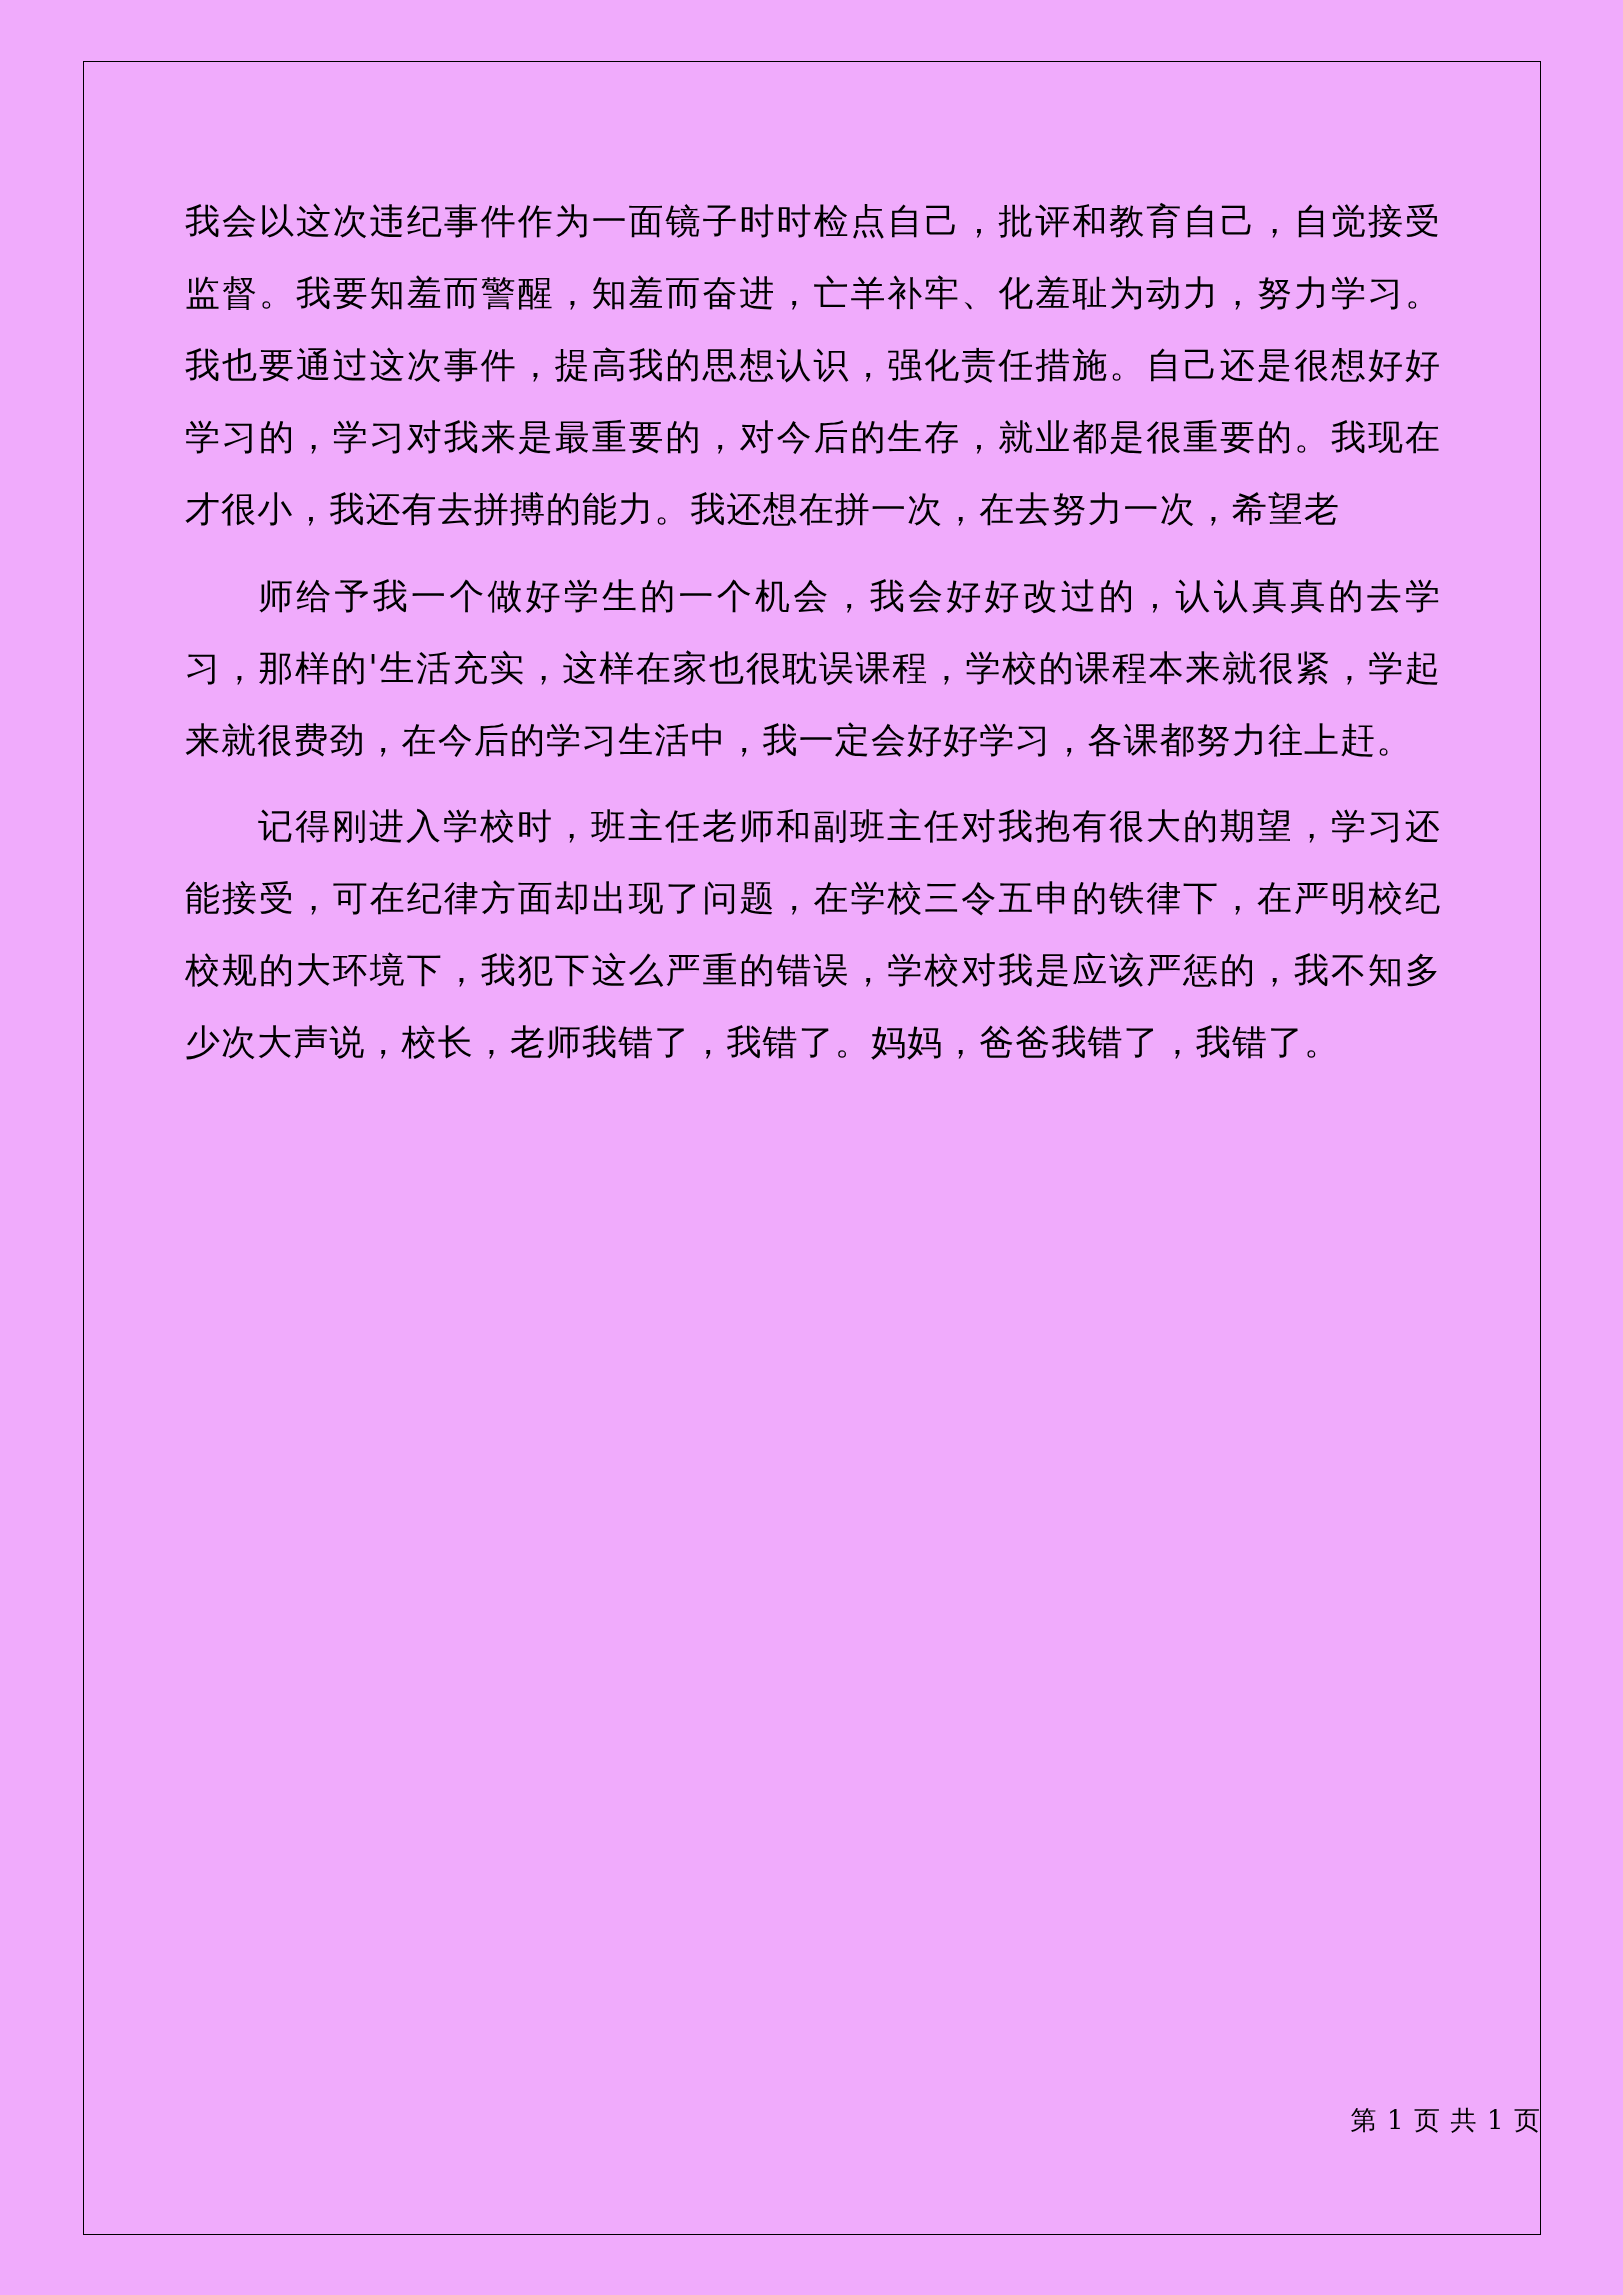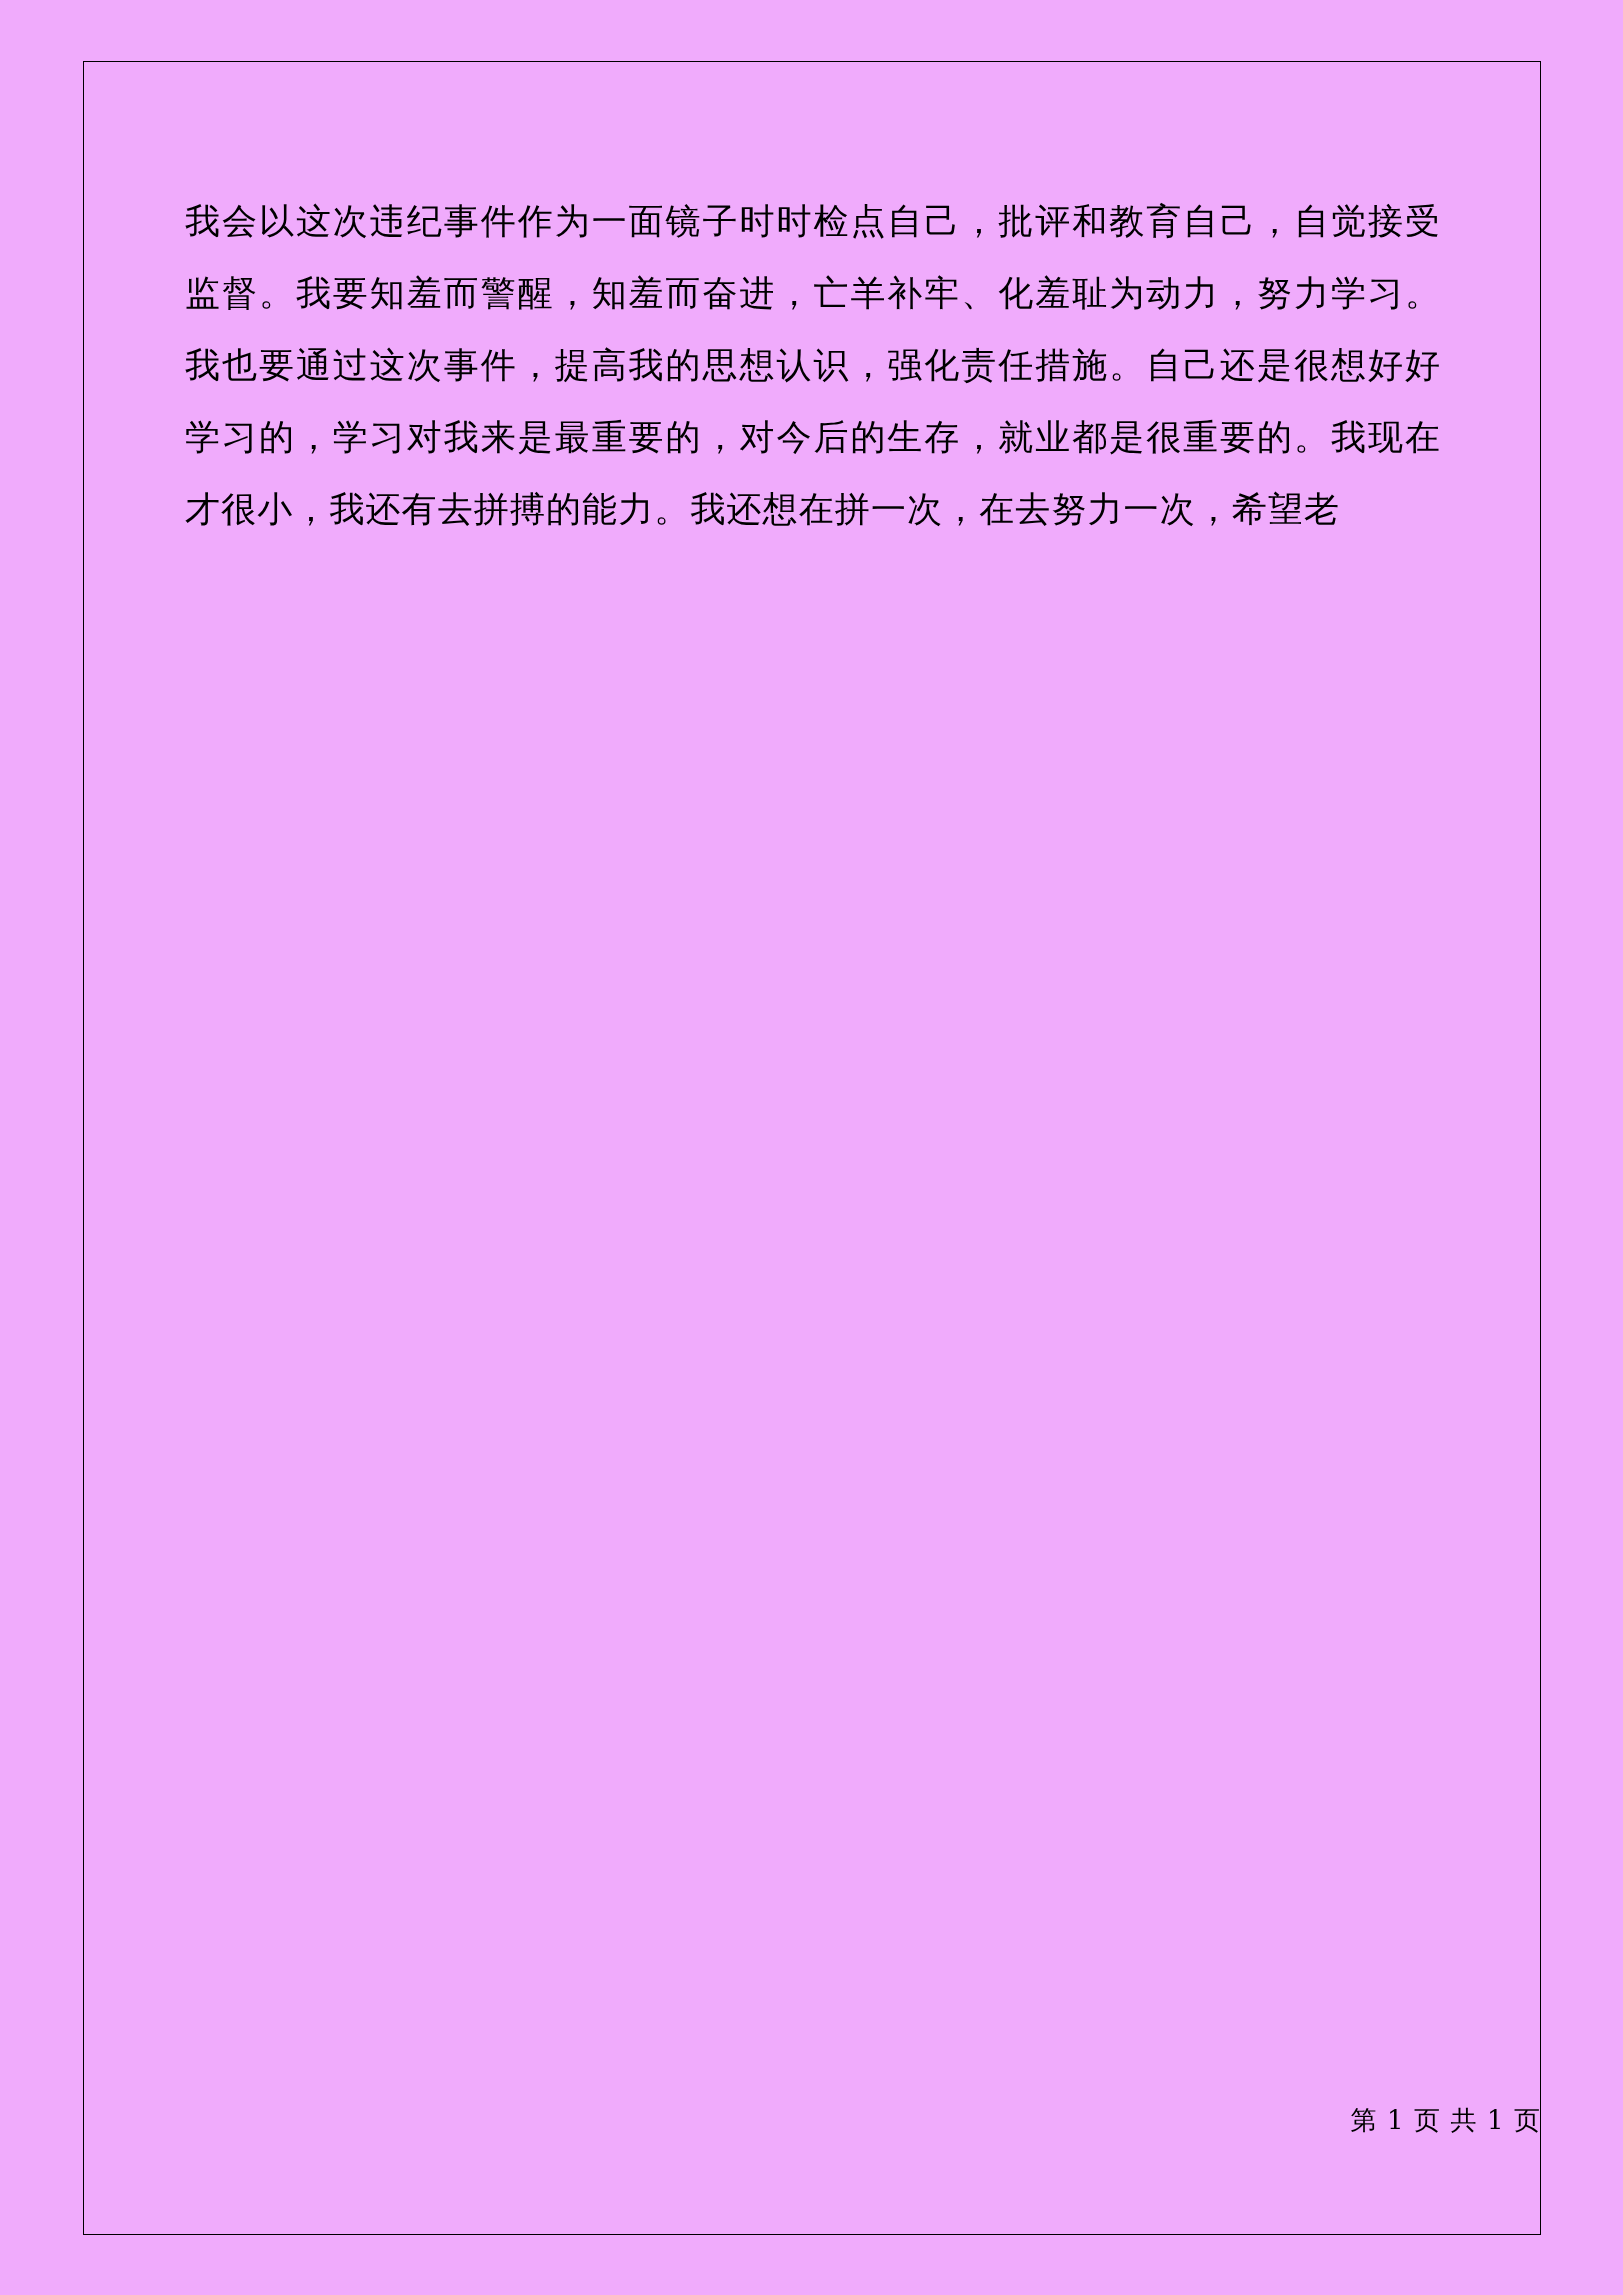--- a/index.html
+++ b/index.html
@@ -63,17 +63,19 @@
   }
 </style>
 </head>
 <body>
 
 <div class="page">
   <div class="page-border"></div>
 
   <div class="content">
     <p class="para">我会以这次违纪事件作为一面镜子时时检点自己，批评和教育自己，自觉接受监督。我要知羞而警醒，知羞而奋进，亡羊补牢、化羞耻为动力，努力学习。我也要通过这次事件，提高我的思想认识，强化责任措施。自己还是很想好好学习的，学习对我来是最重要的，对今后的生存，就业都是很重要的。我现在才很小，我还有去拼搏的能力。我还想在拼一次，在去努力一次，希望老</p>
+    <p class="para indent">师给予我一个做好学生的一个机会，我会好好改过的，认认真真的去学习，那样的'生活充实，这样在家也很耽误课程，学校的课程本来就很紧，学起来就很费劲，在今后的学习生活中，我一定会好好学习，各课都努力往上赶。</p>
+    <p class="para indent">记得刚进入学校时，班主任老师和副班主任对我抱有很大的期望，学习还能接受，可在纪律方面却出现了问题，在学校三令五申的铁律下，在严明校纪校规的大环境下，我犯下这么严重的错误，学校对我是应该严惩的，我不知多少次大声说，校长，老师我错了，我错了。妈妈，爸爸我错了，我错了。</p>
   </div>
 
   <div class="footer">第 1 页   共 1 页</div>
 </div>
 
 
 </body></html>

